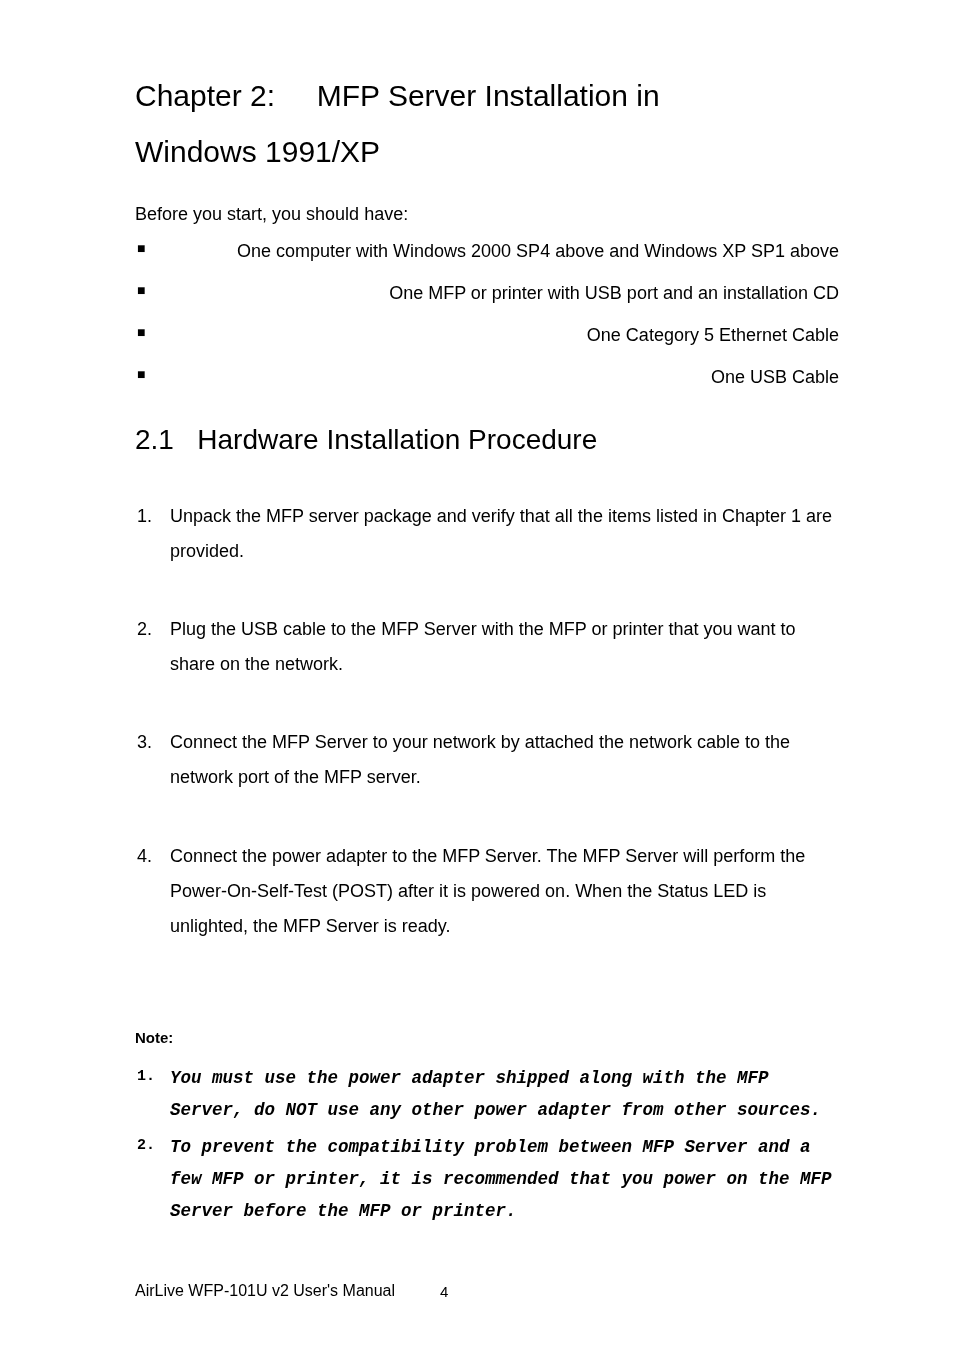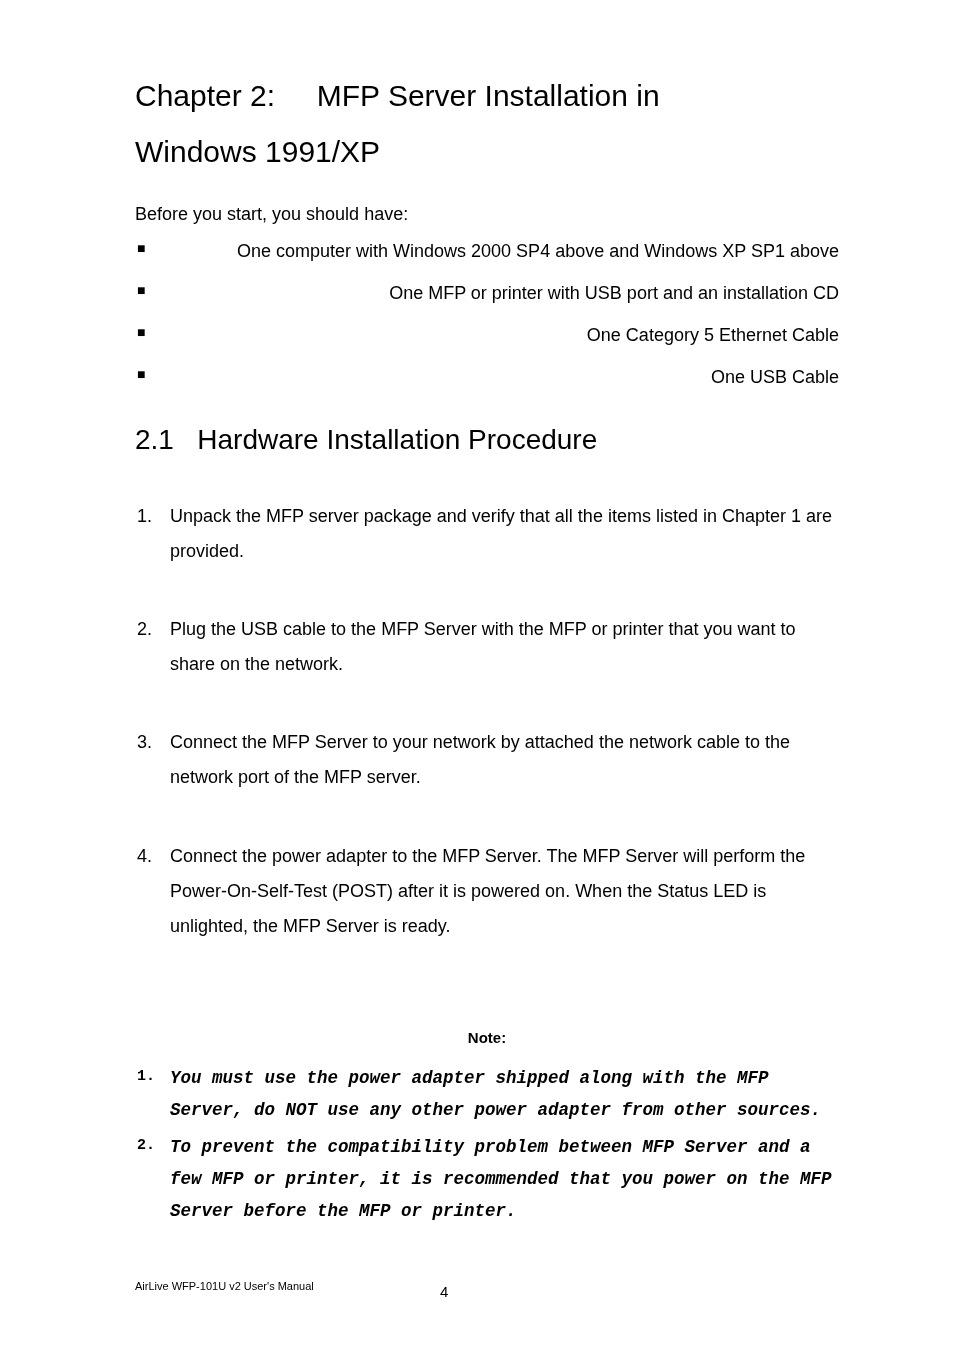--- a/index.html
+++ b/index.html
@@ -70,21 +70,20 @@
       content: counter(item) ".";
       position: absolute;
       left: 2px;
       top: 0;
     }
     .note-label {
       font-size: 15px;
       font-weight: bold;
       margin-top: 85px;
       margin-bottom: 16px;
-      text-align: center;
     }
     .note-list {
       list-style: none;
       counter-reset: noteitem;
       padding-left: 0;
     }
     .note-list li {
       font-size: 17.5px;
       font-weight: bold;
       font-style: italic;
@@ -98,23 +97,23 @@
     .note-list li::before {
       content: counter(noteitem) ".";
       position: absolute;
       left: 2px;
       top: 1px;
       font-style: normal;
       font-size: 15px;
     }
     .footer {
       position: absolute;
-      bottom: 58px;
+      bottom: 50px;
       left: 135px;
-      font-size: 11px;
+      font-size: 16px;
     }
     .page-num {
       position: absolute;
       bottom: 50px;
       left: 440px;
       font-size: 15px;
     }
   </style>
 </head>
 <body>

